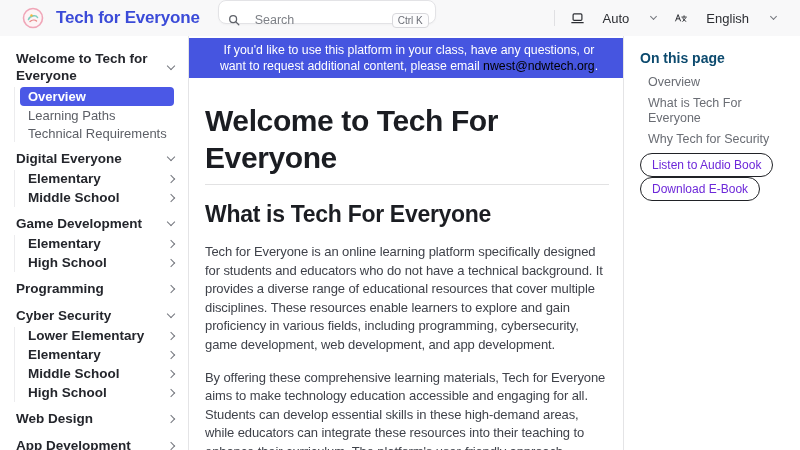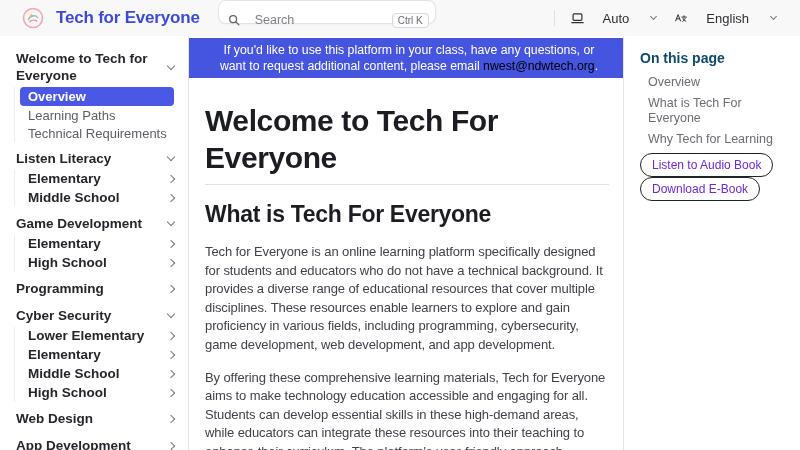--- a/index.html
+++ b/index.html
@@ -127,21 +127,21 @@
       <span class="lbl">Welcome to Tech for Everyone</span>
       <span class="chev down"></span>
     </div>
     <div class="kids">
       <a class="sub active">Overview</a>
       <a class="sub">Learning Paths</a>
       <a class="sub">Technical Requirements</a>
     </div>
 
     <div class="row sec">
-      <span>Listen Literacy</span>
+      <span>Digital Everyone</span>
       <span class="chev down"></span>
     </div>
     <div class="kids">
       <div class="row child">
         <span>Elementary</span>
         <span class="chev right"></span>
       </div>
       <div class="row child">
         <span>Middle School</span>
         <span class="chev right"></span>
@@ -214,18 +214,18 @@
       <h2 class="h2">What is Tech For Everyone</h2>
       <p>Tech for Everyone is an online learning platform specifically designed for students and educators who do not have a technical background. It provides a diverse range of educational resources that cover multiple disciplines. These resources enable learners to explore and gain proficiency in various fields, including programming, cybersecurity, game development, web development, and app development.</p>
       <p>By offering these comprehensive learning materials, Tech for Everyone aims to make technology education accessible and engaging for all. Students can develop essential skills in these high-demand areas, while educators can integrate these resources into their teaching to enhance their curriculum. The platform's user-friendly approach ensures that even those with no prior experience in tech can confidently embark on their learning journey and achieve</p>
     </article>
   </main>
 
   <aside class="aside">
     <div class="aside-title">On this page</div>
     <a class="outline-link">Overview</a>
     <a class="outline-link">What is Tech For Everyone</a>
-    <a class="outline-link">Why Tech for Learning</a>
+    <a class="outline-link">Why Tech for Security</a>
     <button class="aside-btn">Listen to Audio Book</button>
     <button class="aside-btn">Download E-Book</button>
   </aside>
 
 </div>
 
 </body></html>

